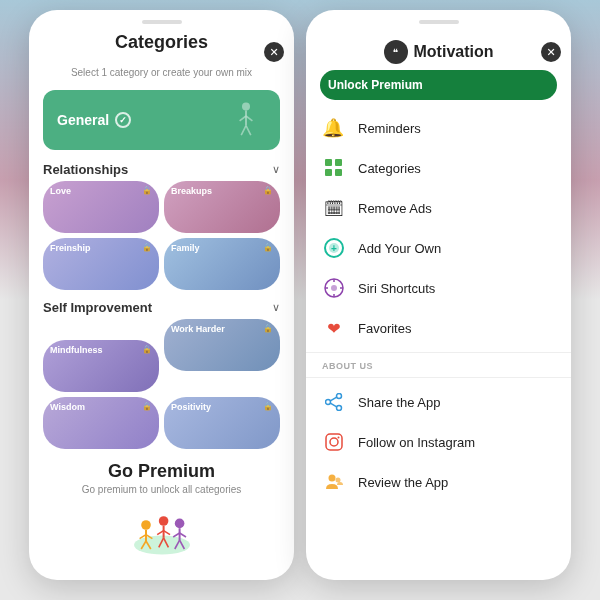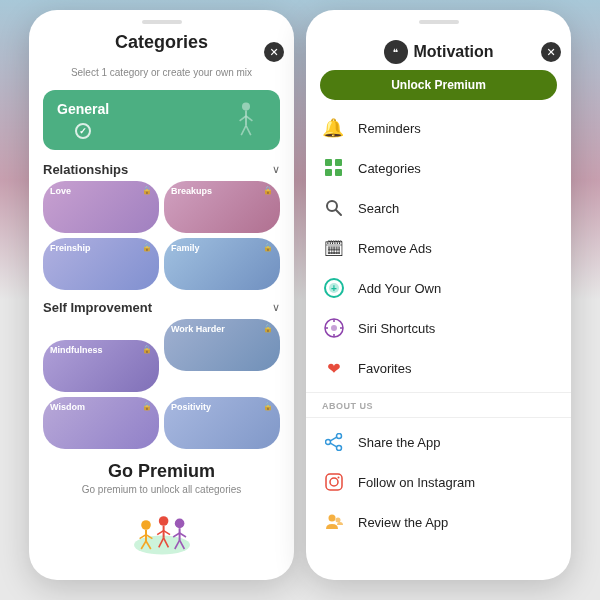--- a/index.html
+++ b/index.html
@@ -96,21 +96,20 @@
       font-size: 14px;
       font-weight: 600;
       position: relative;
       overflow: hidden;
     }
 
     .general-btn-text {
       display: flex;
       align-items: center;
       gap: 6px;
-      flex-direction: column;
     }
 
     .check-circle {
       width: 16px;
       height: 16px;
       border: 2px solid rgba(255,255,255,0.8);
       border-radius: 50%;
       display: flex;
       align-items: center;
       justify-content: center;
@@ -238,24 +237,23 @@
     }
 
     .right-title {
       font-size: 16px;
       font-weight: 700;
       color: #222;
     }
 
     .unlock-btn {
       margin: 0 14px 8px;
-      background: #4d7c0f;
+      background: #15803d;
       border-radius: 20px;
       padding: 8px;
-      text-align: center;
       color: #fff;
       font-size: 12px;
       font-weight: 600;
     }
 
     .menu-list {
       flex: 1;
       overflow: hidden;
     }
 
@@ -426,29 +424,20 @@
       <div class="menu-item">
         <div class="menu-icon">
           <svg width="18" height="18" viewBox="0 0 18 18">
               <rect x="0" y="0" width="7" height="7" rx="1" fill="#4CAF50"></rect>
               <rect x="10" y="0" width="7" height="7" rx="1" fill="#4CAF50"></rect>
               <rect x="0" y="10" width="7" height="7" rx="1" fill="#4CAF50"></rect>
               <rect x="10" y="10" width="7" height="7" rx="1" fill="#4CAF50"></rect>
             </svg>
         </div>
         <div class="menu-label">Categories</div>
-      </div>
-      <div class="menu-item">
-        <div class="menu-icon">
-          <svg width="18" height="18" viewBox="0 0 18 18">
-            <circle cx="7" cy="7" r="5" stroke="#555" stroke-width="2" fill="none"></circle>
-            <line x1="11" y1="11" x2="16" y2="16" stroke="#555" stroke-width="2" stroke-linecap="round"></line>
-          </svg>
-        </div>
-        <div class="menu-label">Search</div>
       </div>
       <div class="menu-item">
         <div class="menu-icon" style="font-size:16px;">🗓</div>
         <div class="menu-label">Remove Ads</div>
       </div>
       <div class="menu-item">
         <div class="menu-icon">
           <svg width="20" height="20" viewBox="0 0 20 20">
             <circle cx="10" cy="10" r="9" stroke="#1abc9c" stroke-width="2" fill="none"></circle>
             <circle cx="10" cy="10" r="5" fill="#1abc9c" opacity="0.3"></circle>

